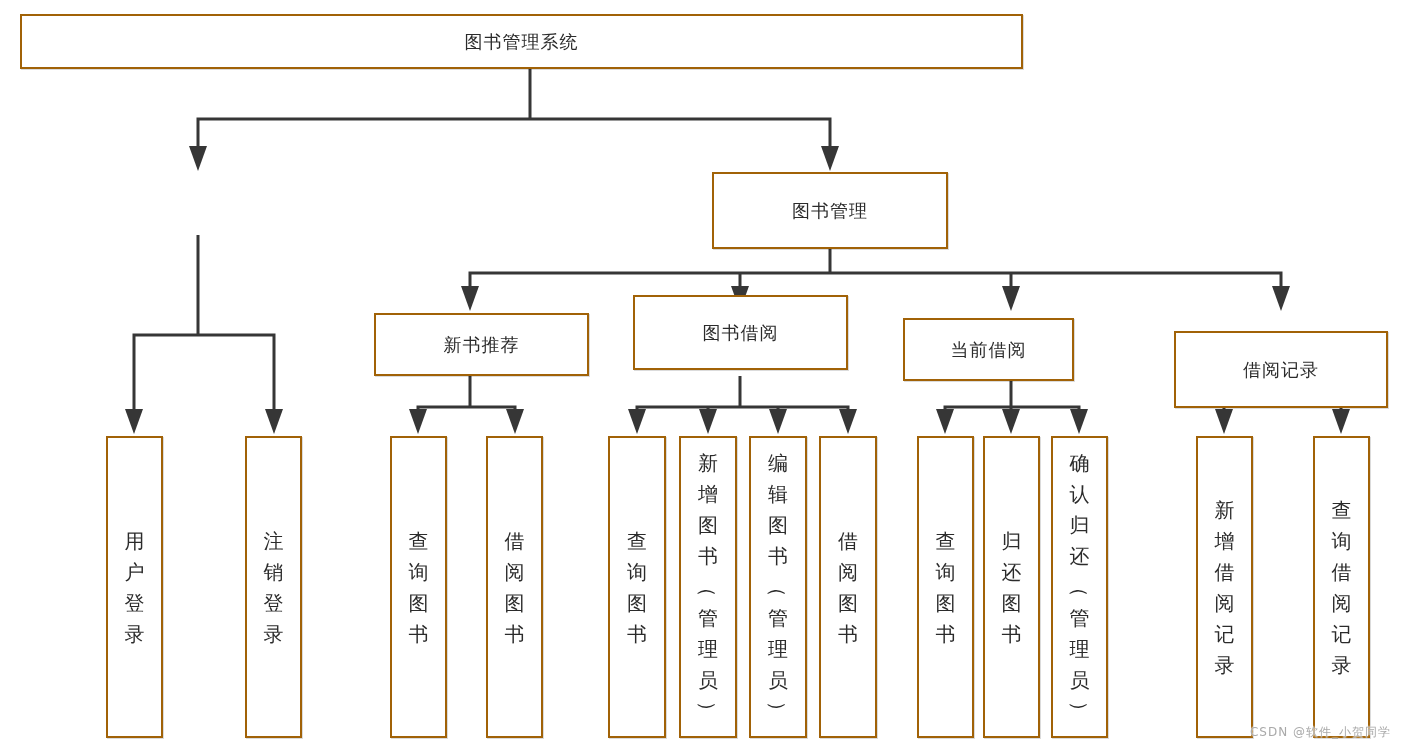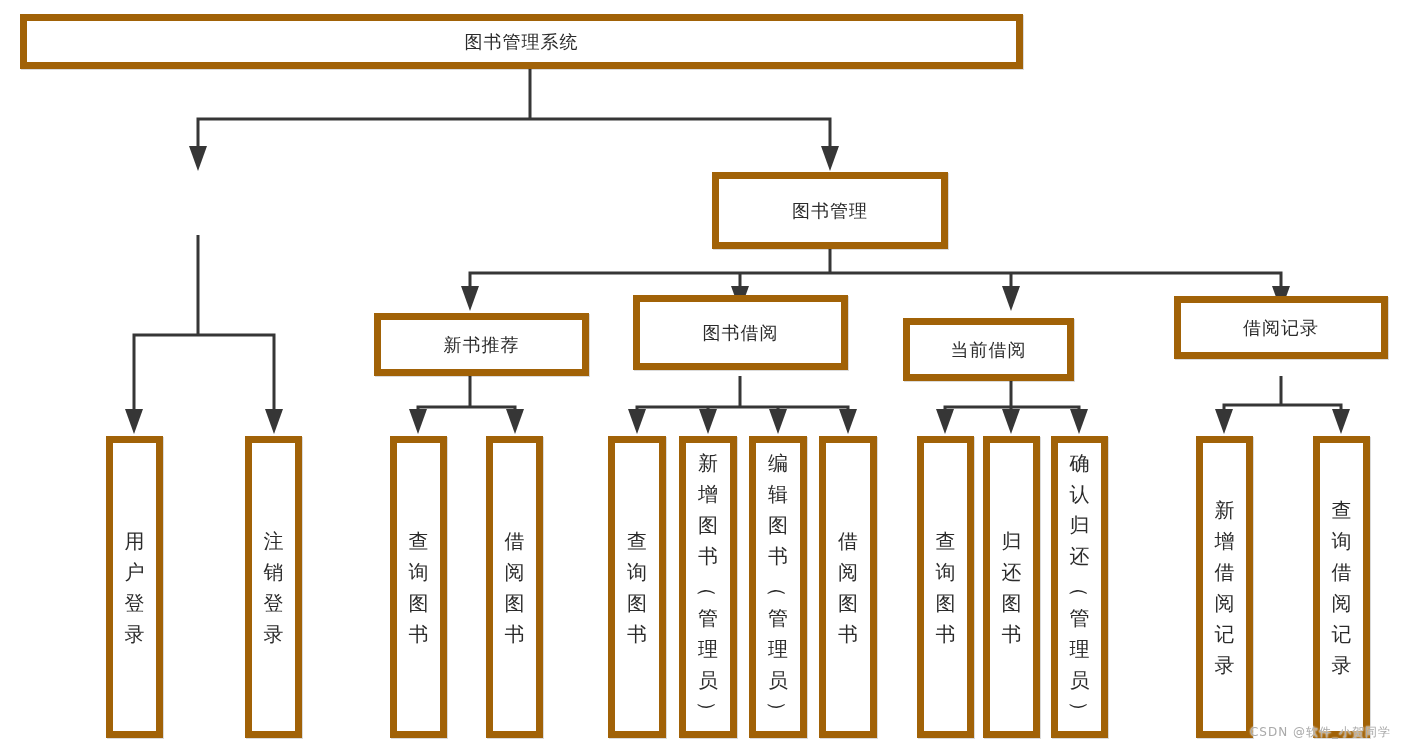--- a/index.html
+++ b/index.html
@@ -3,21 +3,21 @@
 <meta charset="utf-8">
 <style>
   html,body{margin:0;padding:0;background:#ffffff;}
   .stage{
     position:relative;width:1405px;height:747px;background:#ffffff;
     font-family:"DejaVu Sans","Liberation Sans",sans-serif;overflow:hidden;
   }
   svg.wires{position:absolute;left:0;top:0;width:1405px;height:747px;}
   .node{
     position:absolute;box-sizing:border-box;background:#ffffff;
-    border:7px solid #a16207;color:#2b2b2b;
+    border:2px solid #a16207;color:#2b2b2b;
     display:flex;align-items:center;justify-content:center;
     box-shadow:1px 1px 0 rgba(0,0,0,0.14);
   }
   .h{font-size:18px;letter-spacing:1px;white-space:nowrap;}
   .leaf{flex-direction:column;gap:11px;font-size:20px;padding:4px 0;}
   .leaf span{display:block;line-height:1;}
   .leaf span.rot{transform:rotate(90deg);}
   .watermark{
     position:absolute;right:14px;bottom:6px;z-index:10;
     font-size:12px;color:#a9a9a9;letter-spacing:1px;
@@ -86,21 +86,21 @@
 
   <div class="node h" style="left:374px;top:313px;width:215px;height:63px">
     <span>新书推荐</span>
   </div>
   <div class="node h" style="left:633px;top:295px;width:215px;height:75px">
     <span>图书借阅</span>
   </div>
   <div class="node h" style="left:903px;top:318px;width:171px;height:63px">
     <span>当前借阅</span>
   </div>
-  <div class="node h" style="left:1174px;top:296px;width:214px;height:63px">
+  <div class="node h" style="left:1174px;top:331px;width:214px;height:77px">
     <span>借阅记录</span>
   </div>
 
   <div class="node leaf" style="left:106px;top:436px;width:57px;height:302px">
       <span>用</span>
       <span>户</span>
       <span>登</span>
       <span>录</span>
     </div>
   <div class="node leaf" style="left:245px;top:436px;width:57px;height:302px">

